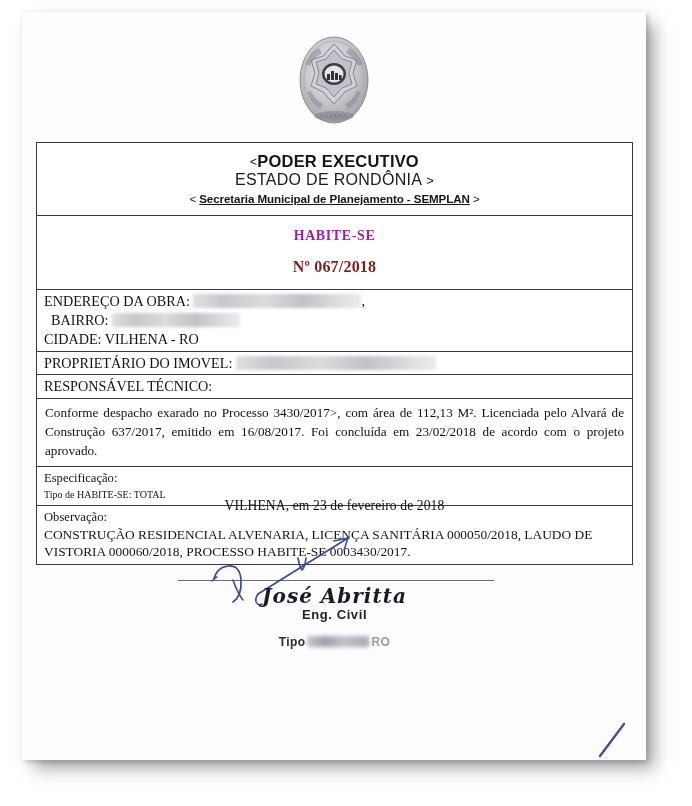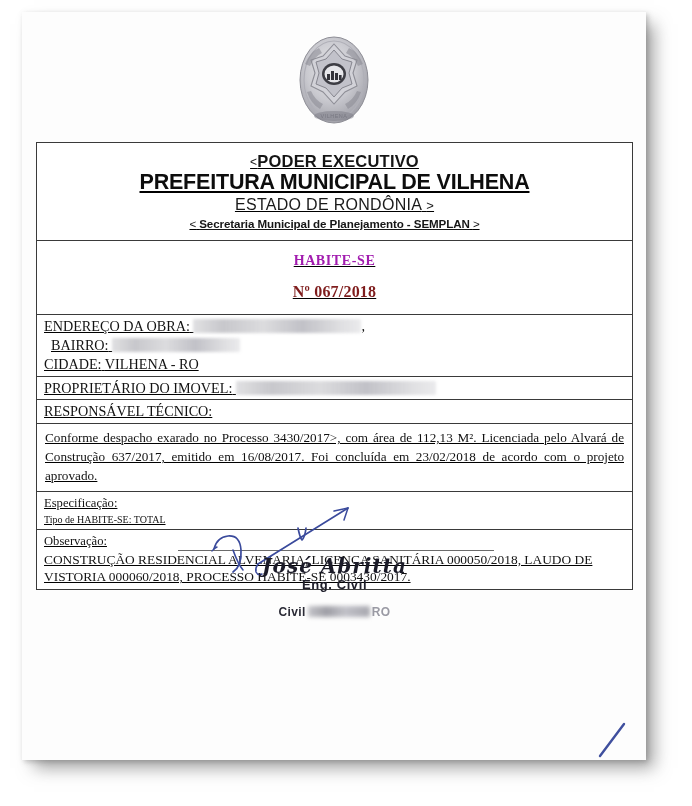--- a/index.html
+++ b/index.html
@@ -62,21 +62,20 @@
     left: 14px;
     top: 130px;
     width: 597px;
     border: 1.3px solid #3a3a3a;
     box-sizing: border-box;
     background: #fff;
   }
   .row {
     border-bottom: 1.2px solid #3a3a3a;
     box-sizing: border-box;
-    text-decoration: underline;
   }
   .row.last { border-bottom: none; }
 
   
   .hdr {
     padding: 9px 0 8px 0;
     text-align: center;
     font-family: "Liberation Sans", sans-serif;
   }
   .hdr-l1 {
@@ -313,21 +312,20 @@
         </g>
         <text x="43" y="88" text-anchor="middle" font-family="Liberation Sans, sans-serif" font-size="5.5" fill="#72727c" opacity="0.8" letter-spacing="0.5">VILHENA</text>
       </svg>
     </div>
 
     <div class="doc-table">
 
       <div class="row">
         <div class="hdr">
           <div class="hdr-l1"><span class="lt">&lt;</span><span>PODER EXECUTIVO</span></div>
-          <div class="hdr-l2">PREFEITURA MUNICIPAL DE VILHENA</div>
           <div class="hdr-l3"><span>ESTADO DE RONDÔNIA</span> <span class="gt">&gt;</span></div>
           <div class="hdr-l4"><span class="gt">&lt;</span> <span class="u">Secretaria Municipal de Planejamento - SEMPLAN</span> <span class="gt">&gt;</span></div>
         </div>
       </div>
 
       <div class="row">
         <div class="title-block">
           <div class="title-main">HABITE-SE</div>
           <div class="title-num">Nº 067/2018</div>
         </div>
@@ -377,40 +375,41 @@
       <div class="row last">
         <div class="cell-small">
           <div>Observação:</div>
           <div style="font-size:13.4px;line-height:1.3">CONSTRUÇÃO RESIDENCIAL ALVENARIA, LICENÇA SANITÁRIA 000050/2018, LAUDO DE VISTORIA 000060/2018, PROCESSO HABITE-SE 0003430/2017.</div>
         </div>
       </div>
 
     </div>
 
     <div class="footer-area">
+      <div class="city-date">VILHENA, em 23 de fevereiro de 2018</div>
 
       <div class="sig-zone">
         <div class="sig-rule"></div>
 
         <svg class="sig-svg" viewBox="0 0 330 110" xmlns="http://www.w3.org/2000/svg" aria-hidden="true">
           <g fill="none" stroke="#3a4a9c" stroke-linecap="round" stroke-linejoin="round">
             <path d="M44 43 q3 -12 14 -13 q12 -1 13 14 q1 16 -8 22" stroke-width="1.7"></path>
             <path d="M47 41 q-4 2 -5 4" stroke-width="1.4"></path>
             <path d="M63 44 q5 14 10 20" stroke-width="1.6"></path>
             <path d="M178 2 L88 58" stroke-width="1.7"></path>
             <path d="M178 2 l-14 3 m14 -3 l-4 12" stroke-width="1.5"></path>
             <path d="M128 22 q2 10 4 12 q3 -3 4 -12" stroke-width="1.7"></path>
             <path d="M88 58 q-3 4 -2 8 q2 4 6 2" stroke-width="1.5"></path>
           </g>
         </svg>
 
         <div class="sig-name">José Abritta</div>
         <div class="sig-role">Eng. Civil</div>
         <div class="sig-visto">
-          <span>Civil</span><span class="redact" style="width:62px;margin:0 2px"></span><span class="faded">RO</span>
+          <span>Tipo</span><span class="redact" style="width:62px;margin:0 2px"></span><span class="faded">RO</span>
         </div>
       </div>
     </div>
 
   </div>
 
   <div class="stray-pen">
     <svg viewBox="0 0 30 36" xmlns="http://www.w3.org/2000/svg" aria-hidden="true">
       <path d="M2 34 L26 2" fill="none" stroke="#3f4f9e" stroke-width="2.4" stroke-linecap="round"></path>
     </svg>

